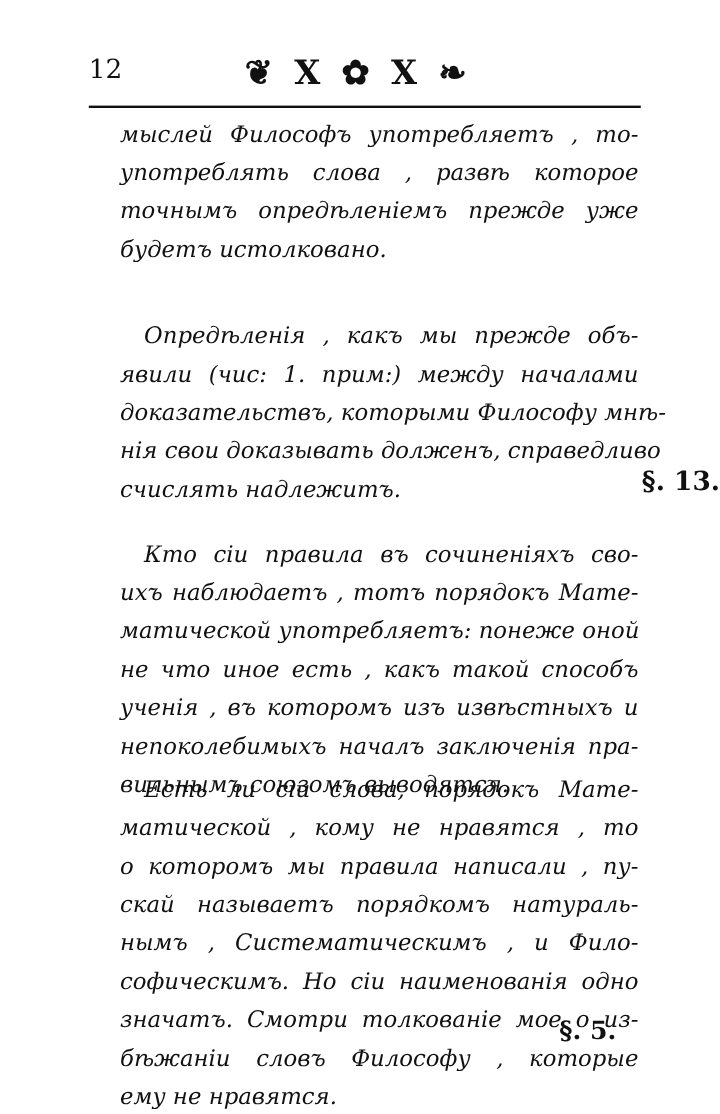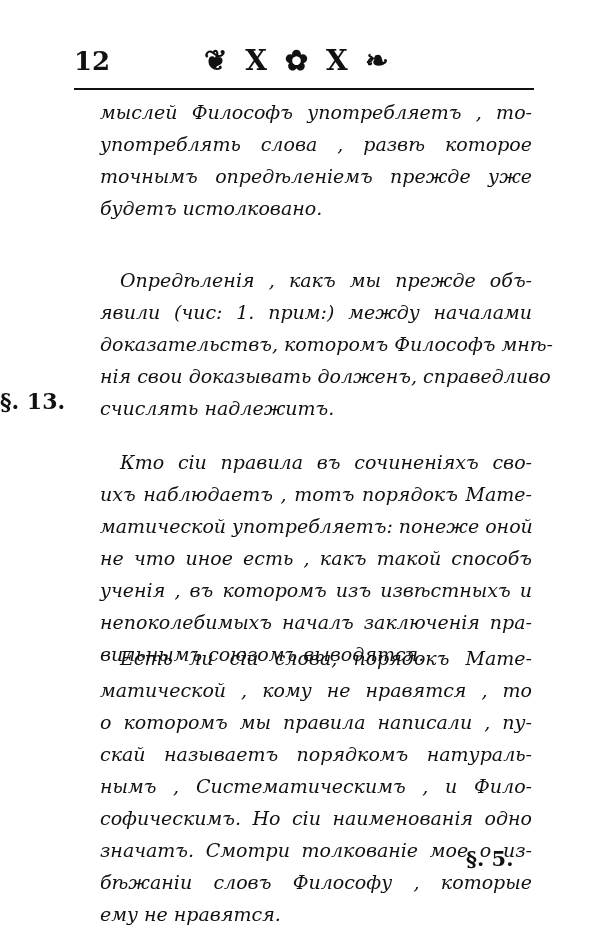--- a/index.html
+++ b/index.html
@@ -1,45 +1,45 @@
 <!DOCTYPE html>
 <html><head>
 <meta charset="utf-8">
 <style>
   html, body { margin: 0; padding: 0; background: #ffffff; }
   body { width: 600px; height: 928px; position: relative; overflow: hidden;
          font-family: "DejaVu Serif", serif; color: #111; }
-  .page-number { position: absolute; left: 74px; top: 46px; font-size: 26px; font-weight: bold; }
+  .page-number { position: absolute; left: 74px; top: 46px; font-size: 22px; font-weight: normal; }
   .header-ornament { position: absolute; left: 204px; top: 44px; font-size: 28px; letter-spacing: 4px; font-weight: bold; }
   .header-rule { position: absolute; left: 74px; top: 88px; width: 460px; height: 2px; background: #111; }
   .text-block { position: absolute; left: 100px; width: 432px; font-size: 19px; line-height: 32px; text-align: justify; font-style: italic; }
   .line { display: block; white-space: nowrap; text-align: justify; text-align-last: justify; }
   .line.last { text-align-last: left; }
   .indent { padding-left: 20px; margin-top: 28px; }
-  .section { position: absolute; left: 0; width: 600px; text-align: left; top: 388px; font-size: 22px; font-weight: bold; }
+  .section { position: absolute; left: 0; width: 600px; text-align: right; top: 388px; font-size: 22px; font-weight: bold; }
   .catchword { position: absolute; left: 466px; top: 846px; font-size: 21px; font-weight: bold; }
 </style>
 </head>
 <body>
 
 <div class="page-number">12</div>
 <div class="header-ornament">❦ X ✿ X ❧</div>
 <div class="header-rule"></div>
 
 <div class="text-block" style="top:96px;">
   <span class="line">мыслей Философъ употребляетъ , то-</span>
   <span class="line">употреблять слова , развѣ которое</span>
   <span class="line">точнымъ опредѣленiемъ прежде уже</span>
   <span class="line last">будетъ истолковано.</span>
 </div>
 
 <div class="text-block" style="top:236px;">
   <span class="line indent">Опредѣленiя , какъ мы прежде объ-</span>
   <span class="line">явили (чис: 1. прим:) между началами</span>
-  <span class="line">доказательствъ, которомъ Философъ мнѣ-</span>
+  <span class="line">доказательствъ, которыми Философу мнѣ-</span>
   <span class="line">нiя свои доказывать долженъ, справедливо</span>
   <span class="line last">счислять надлежитъ.</span>
 </div>
 
 <div class="section">§. 13.</div>
 
 <div class="text-block" style="top:418px;">
   <span class="line indent">Кто сiи правила въ сочиненiяхъ сво-</span>
   <span class="line">ихъ наблюдаетъ , тотъ порядокъ Мате-</span>
   <span class="line">матической употребляетъ: понеже оной</span>

